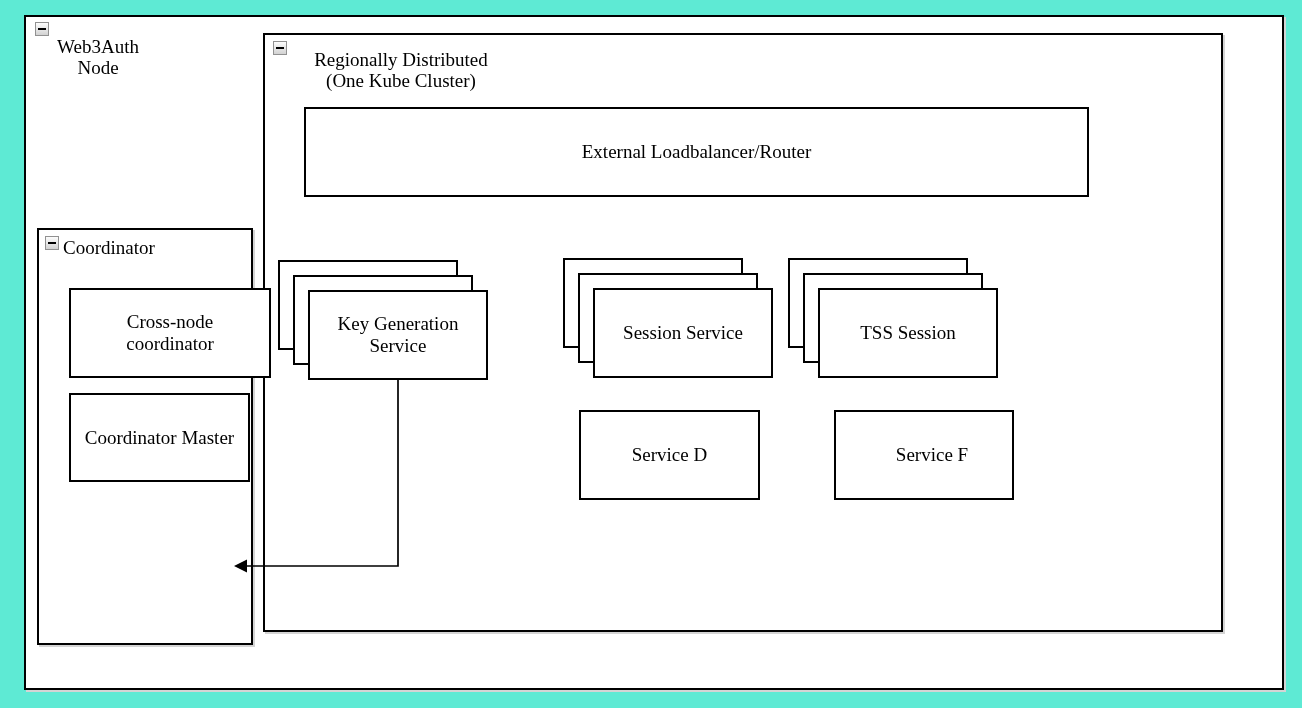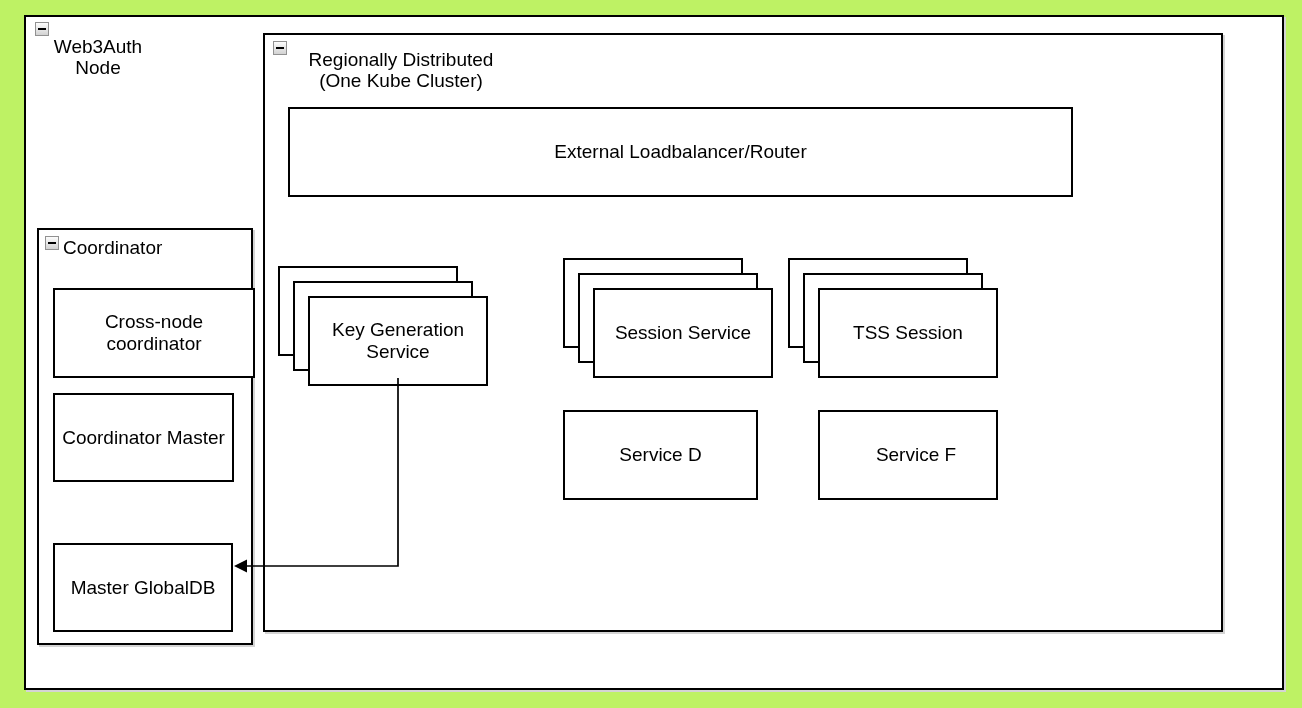--- a/index.html
+++ b/index.html
@@ -4,39 +4,40 @@
 <style>
   html, body {
     margin: 0;
     padding: 0;
     background: #ffffff;
   }
   .canvas {
     position: relative;
     width: 1302px;
     height: 708px;
-    background: #bef264;
-    font-family: Liberation Sans, sans-serif;
+    background: #5eead4;
+    font-family: Liberation Serif, serif;
     color: #000000;
     overflow: hidden;
   }
   
   .shape {
     position: absolute;
     box-sizing: border-box;
     border: 2px solid #000000;
     background: #ffffff;
   }
   .container-shape {
     box-shadow: 2px 2px 0 #d4d4d4;
   }
   .box {
     display: flex;
     align-items: center;
     justify-content: center;
+    margin-left: 16px;
   }
   .lbl {
     font-size: 19px;
     line-height: 22px;
     text-align: center;
     white-space: pre-line;
   }
   .title {
     position: absolute;
     font-size: 19px;
@@ -104,21 +105,21 @@
   <div class="collapse-btn" style="left:273px; top:41px;">
     <span class="minus-glyph"></span>
   </div>
   <div class="title center" style="left:283px; top:49px; width:192px;margin-left:22px;">Regionally Distributed
 (One Kube Cluster)</div>
 
   <div class="shape box" style="left:288px; top:107px; width:785px; height:90px;">
     <span class="lbl">External Loadbalancer/Router</span>
   </div>
 
-  <div class="stack" style="left:278px; top:266px; width:210px; height:120px;">
+  <div class="stack" style="left:278px; top:260px; width:210px; height:120px;">
     <div class="layer l0"></div>
     <div class="layer l1"></div>
     <div class="layer l2">
       <span class="lbl">Key Generation
 Service</span>
     </div>
   </div>
 
   <div class="stack" style="left:548px; top:258px; width:210px; height:120px;margin-left:15px;">
     <div class="layer l0"></div>
@@ -129,21 +130,21 @@
   </div>
 
   <div class="stack" style="left:788px; top:258px; width:210px; height:120px;">
     <div class="layer l0"></div>
     <div class="layer l1"></div>
     <div class="layer l2">
       <span class="lbl">TSS Session</span>
     </div>
   </div>
 
-  <div class="shape box" style="left:563px; top:410px; width:195px; height:90px;">
+  <div class="shape box" style="left:563px; top:410px; width:181px; height:90px;">
     <span class="lbl">Service D</span>
   </div>
 
   <div class="shape box" style="left:818px; top:410px; width:180px; height:90px;padding-left:16px;">
     <span class="lbl">Service F</span>
   </div>
 
   <div class="shape container-shape" style="left:37px; top:228px; width:216px; height:417px;"></div>
   <div class="collapse-btn" style="left:45px; top:236px;">
     <span class="minus-glyph"></span>
@@ -152,22 +153,19 @@
 
   <div class="shape box" style="left:53px; top:288px; width:202px; height:90px;">
     <span class="lbl">Cross-node
 coordinator</span>
   </div>
 
   <div class="shape box" style="left:53px; top:393px; width:181px; height:89px;">
     <span class="lbl">Coordinator Master</span>
   </div>
 
-  <div class="shape box" style="left:53px; top:543px; width:180px; height:89px;">
-    <span class="lbl">Master GlobalDB</span>
-  </div>
 
   <svg class="edge-svg" viewBox="0 0 1302 708" xmlns="http://www.w3.org/2000/svg">
     <path d="M 398 378 L 398 566 L 246 566" fill="none" stroke="#000000" stroke-width="1.7"></path>
     <polygon points="234,566 247,559.5 247,572.5" fill="#000000"></polygon>
   </svg>
 
 </div>
 
 </body></html>

